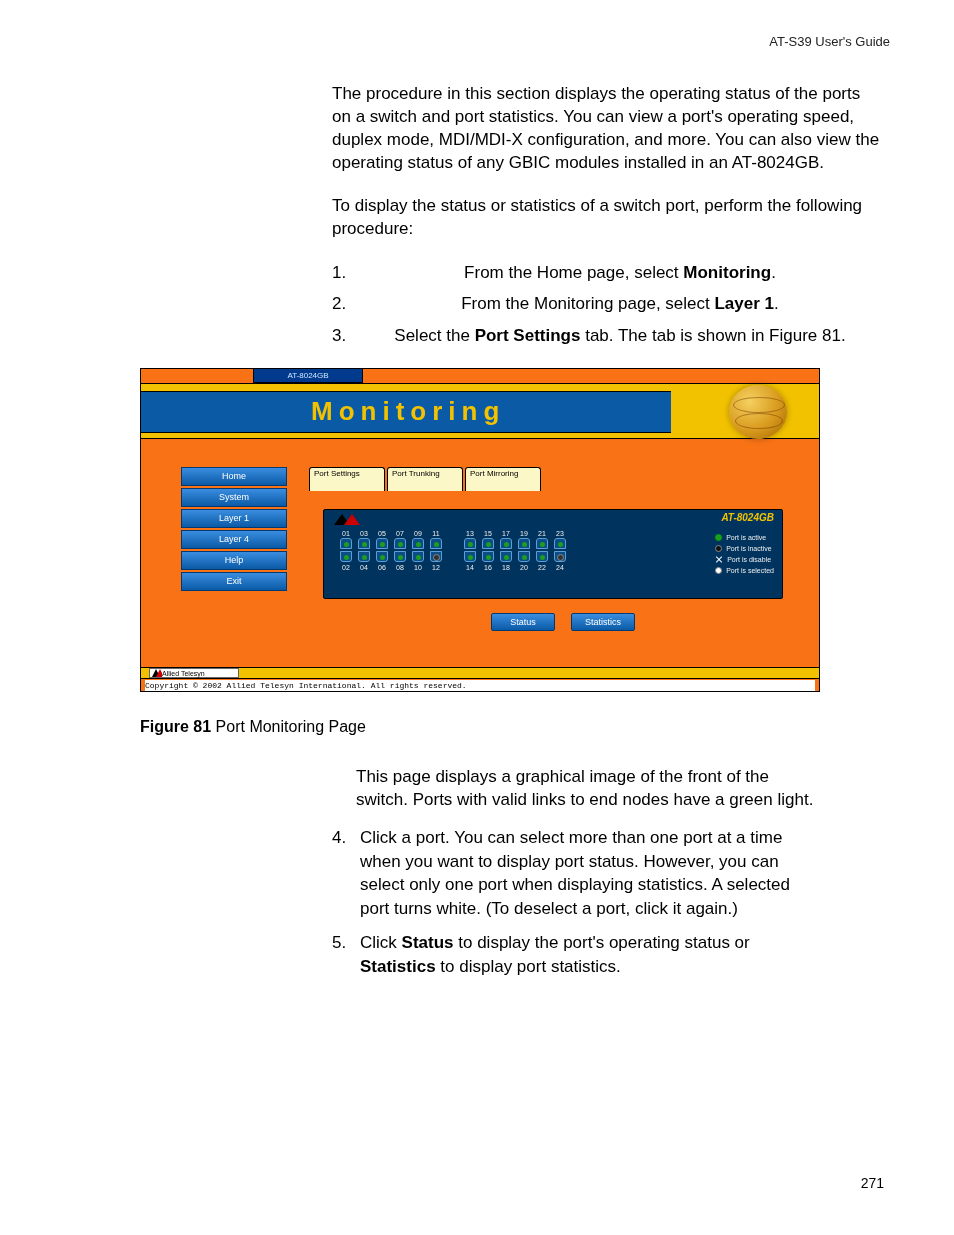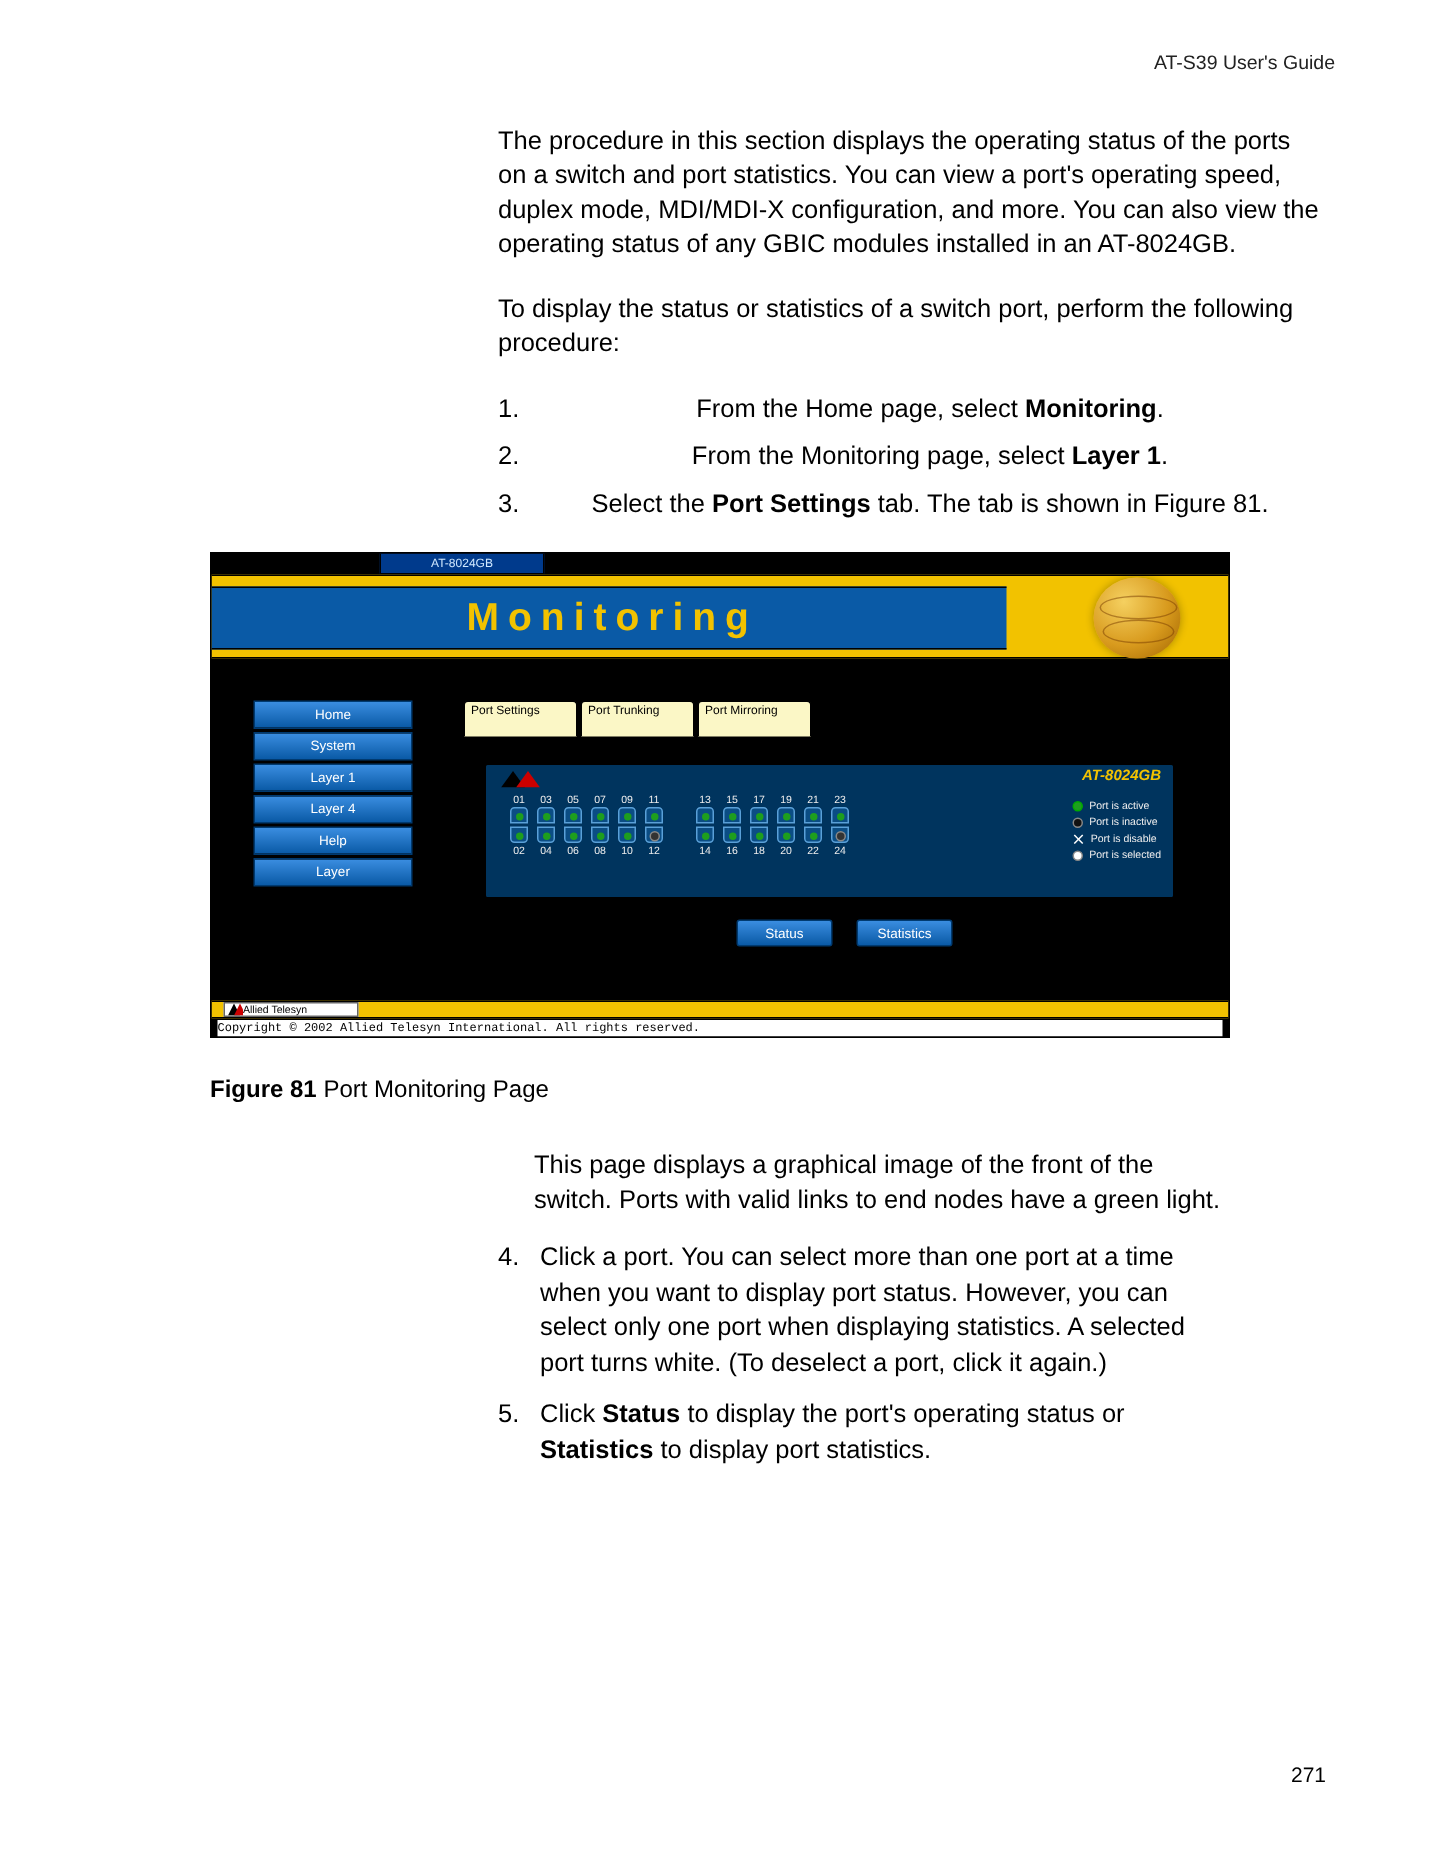--- a/index.html
+++ b/index.html
@@ -58,21 +58,21 @@
   }
   .b { font-weight: bold; }
   .figure-wrap {
     margin-left: 44px;
     margin-right: 70px;
     margin-top: 20px;
     margin-bottom: 30px;
   }
   .figure {
     border: 1px solid #000;
-    background: #000000;
+    background: #f97316;
     position: relative;
     height: 324px;
     overflow: hidden;
   }
   .fig-model-tab {
     position: absolute;
     left: 112px; top: 0;
     width: 110px; height: 14px;
     background: #003a8c;
     border: 1px solid #000;
@@ -119,21 +119,21 @@
     content: "";
     position: absolute;
     border: 1px solid rgba(120,60,0,.5);
     border-radius: 50%;
   }
   .fig-globe::before { left: 4px; top: 12px; width: 50px; height: 14px; }
   .fig-globe::after  { left: 6px; top: 28px; width: 46px; height: 14px; }
 
   .fig-nav {
     position: absolute;
-    left: 28px; top: 98px;
+    left: 40px; top: 98px;
     width: 106px;
   }
   .fig-nav-item {
     height: 19px;
     margin-bottom: 2px;
     background: linear-gradient(#3a8de0, #0a5aa6);
     border: 1px solid #003a70;
     color: #fff;
     font-size: 9px;
     text-align: center;
@@ -356,21 +356,21 @@
         </div>
       </div>
       <div class="fig-globe"></div>
 
       <div class="fig-nav">
         <div class="fig-nav-item">Home</div>
         <div class="fig-nav-item">System</div>
         <div class="fig-nav-item">Layer 1</div>
         <div class="fig-nav-item">Layer 4</div>
         <div class="fig-nav-item">Help</div>
-        <div class="fig-nav-item">Layer</div>
+        <div class="fig-nav-item">Exit</div>
       </div>
 
       <div class="fig-tabs">
         <div class="fig-tab">Port Settings</div>
         <div class="fig-tab">Port Trunking</div>
         <div class="fig-tab">Port Mirroring</div>
       </div>
 
       <div class="switch-panel">
         <div class="switch-brand">

